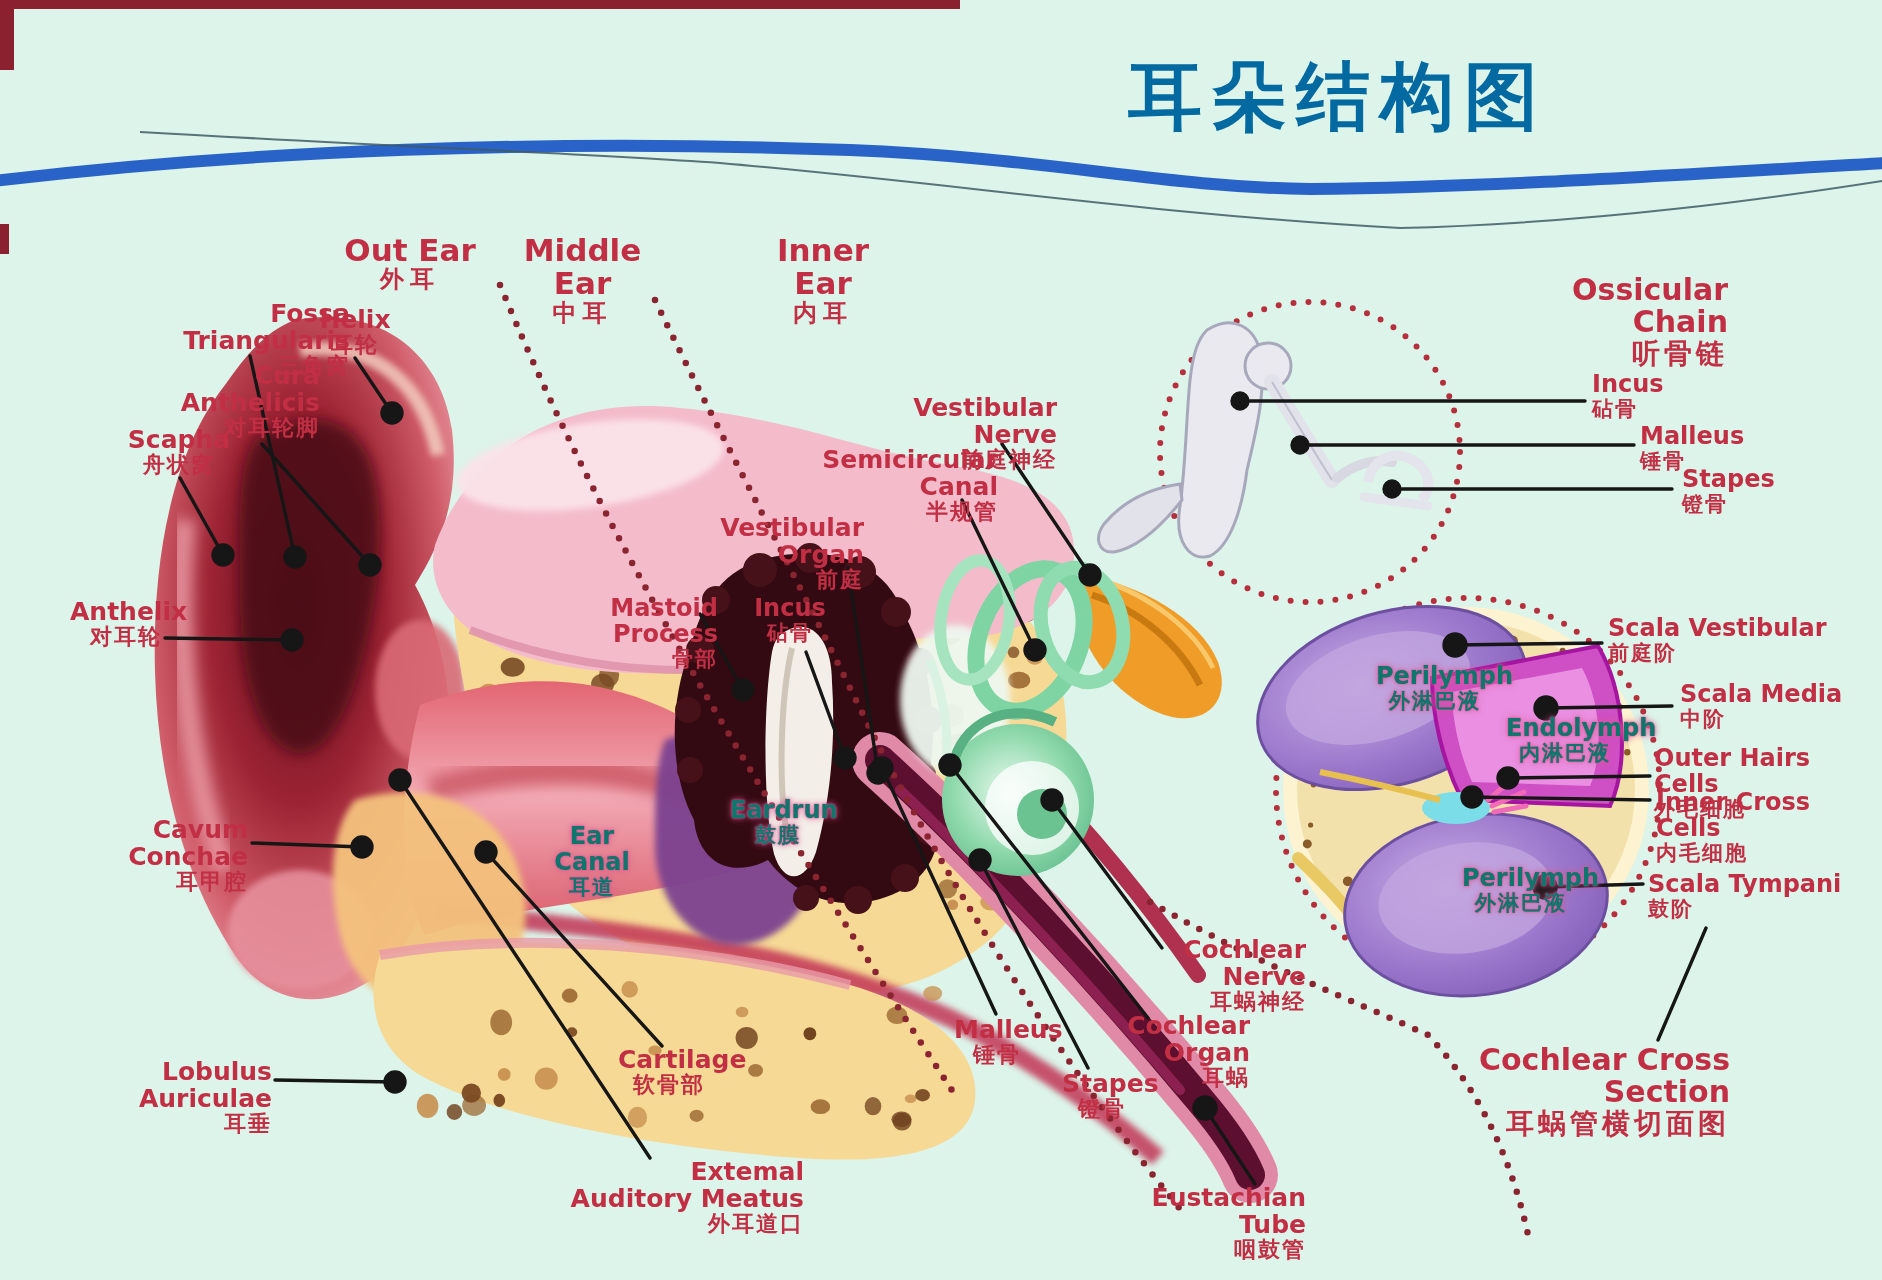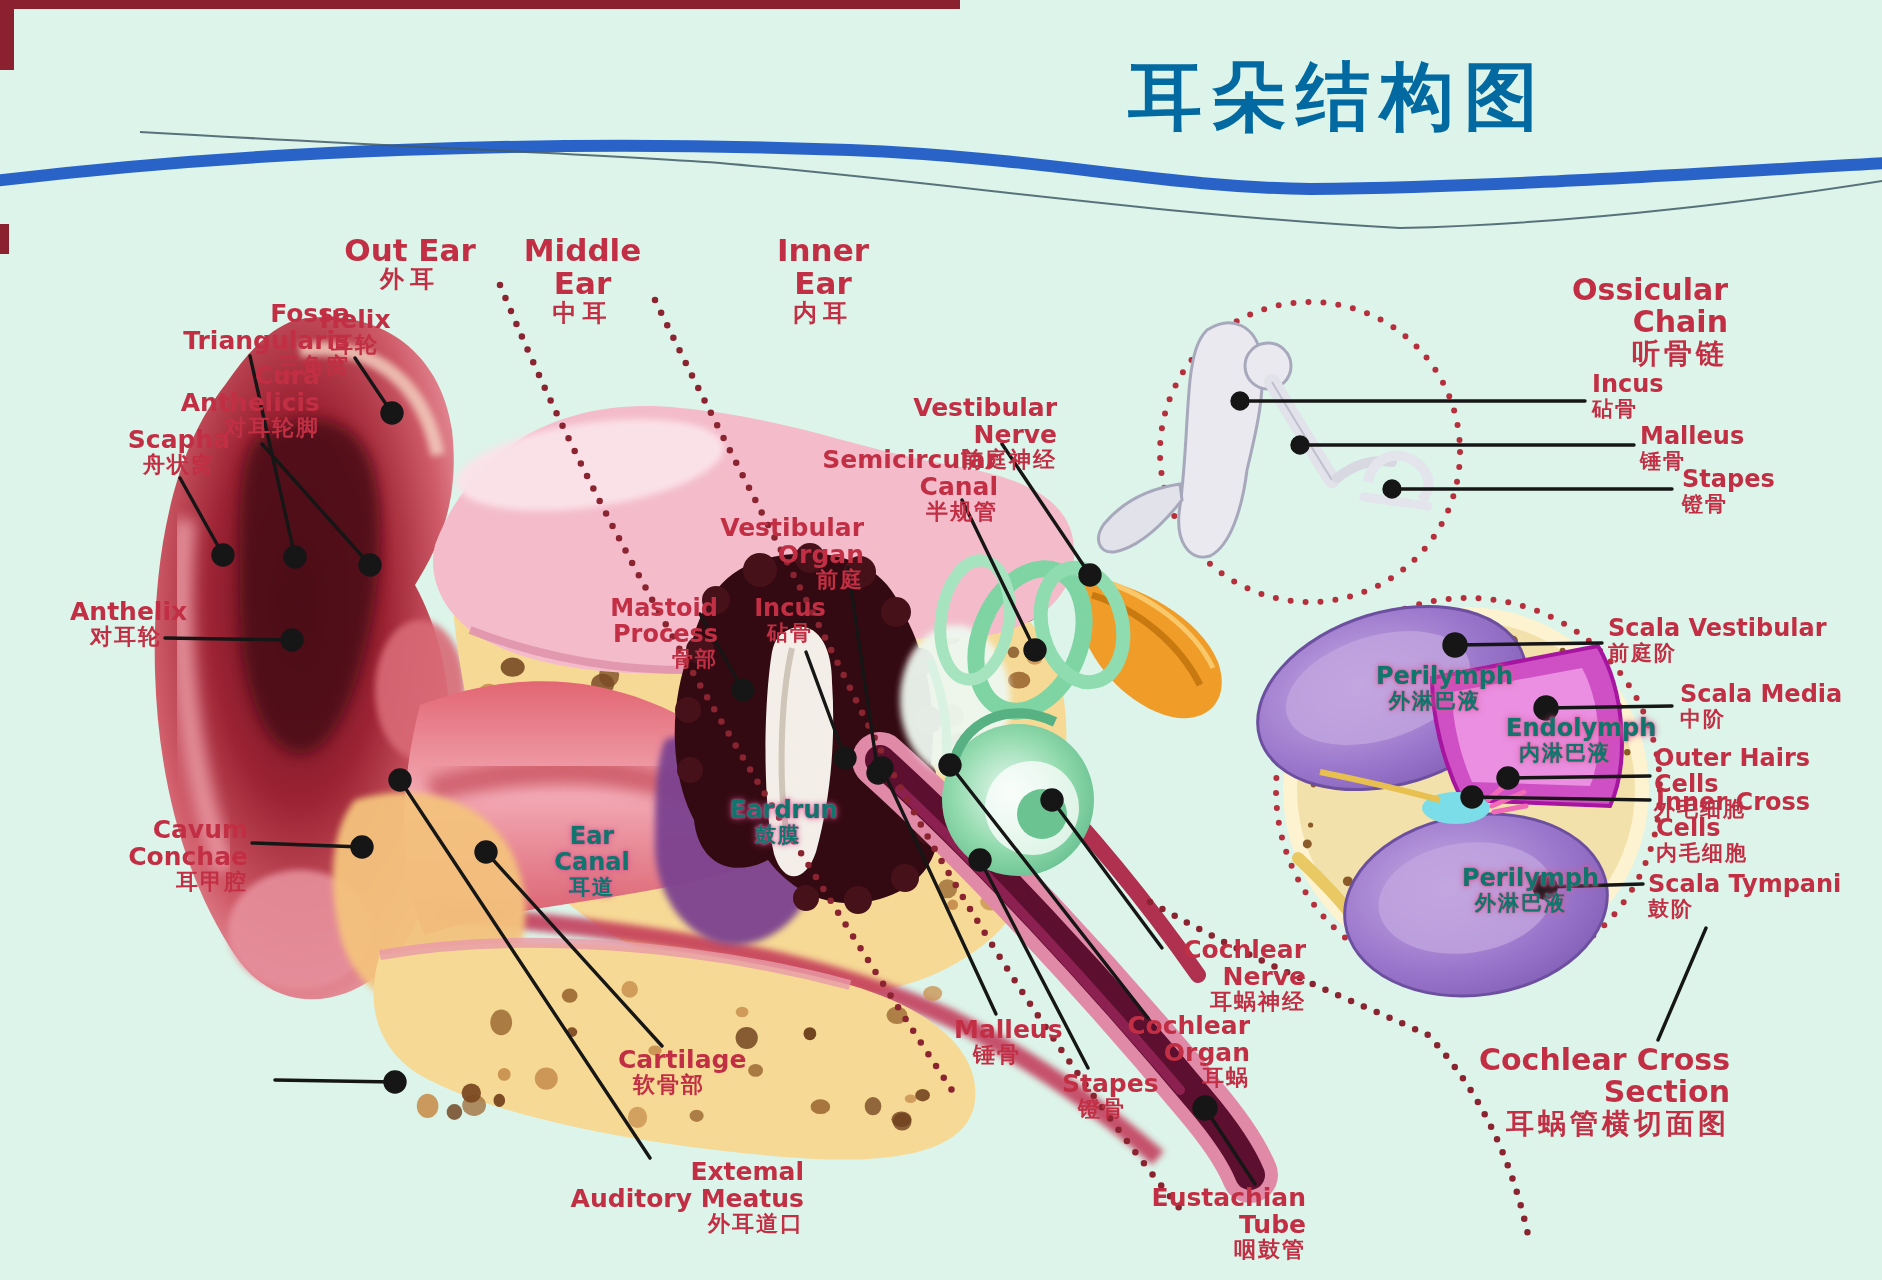--- a/index.html
+++ b/index.html
@@ -407,20 +407,24 @@
     <span class="zh">舟状窝</span>
   </div>
   <div class="lbl ca" style="left:70px;top:598px;width:112px;">
     <span class="en">Anthelix</span>
     <span class="zh">对耳轮</span>
   </div>
   <div class="lbl ra" style="left:92px;top:816px;width:156px;">
     <span class="en">Cavum Conchae</span>
     <span class="zh">耳甲腔</span>
   </div>
+  <div class="lbl ra" style="left:96px;top:1058px;width:176px;">
+    <span class="en">Lobulus Auriculae</span>
+    <span class="zh">耳垂</span>
+  </div>
 
   <div class="lbl ra small" style="left:560px;top:556px;width:158px;margin-top:40px;">
     <span class="en">Mastoid Process</span>
     <span class="zh">骨部</span>
   </div>
   <div class="lbl ca small" style="left:752px;top:596px;width:76px;">
     <span class="en">Incus</span>
     <span class="zh">砧骨</span>
   </div>
   <div class="lbl ca white" style="left:540px;top:824px;width:104px;">

